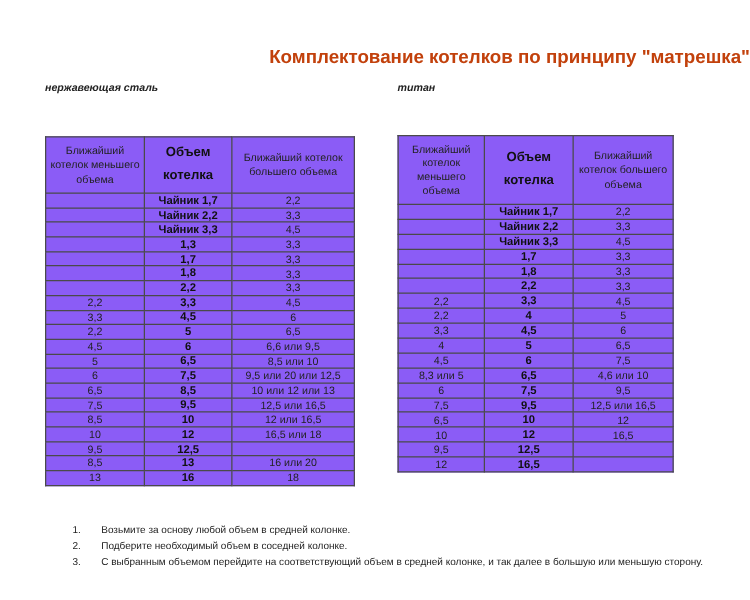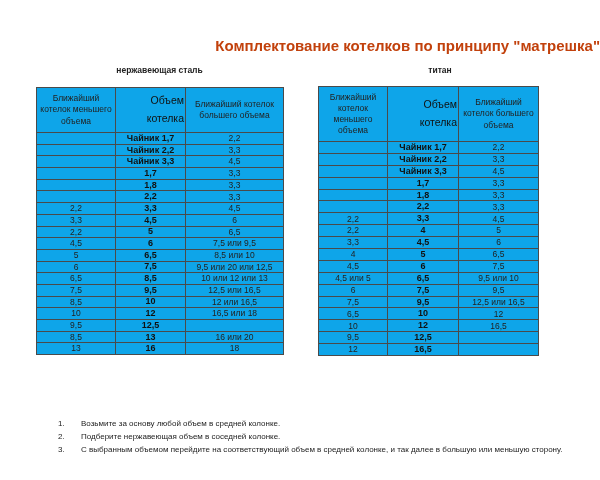--- a/index.html
+++ b/index.html
@@ -14,41 +14,42 @@
   .page { position:absolute; inset:0; }
 
   .title {
     position:absolute; top:37px; left:0; width:600px;
     text-align:right; font-weight:bold; font-size:15px;
     color:#c2410c;
   }
 
   .tbl-label {
     position:absolute; top:65px;
-    font-weight:bold; font-size:8.5px; text-align:center; color:#222;
+    font-weight:bold; font-size:8.5px; text-align:left; color:#222;font-style:italic;
   }
   .tbl-label.left  { left:36px;  width:247px; }
-  .tbl-label.right { left:330px; width:220px; }
+  .tbl-label.right { left:318px; width:220px; }
 
   table {
     position:absolute; border-collapse:collapse; table-layout:fixed;
-    background:#0ea5e9;
+    background:#8b5cf6;
+    margin-top:22px;
   }
   .tbl-left  { top:87px; left:36px;  width:247px; }
   .tbl-right { top:86px; left:318px; width:220px; }
 
   th, td {
     border:1px solid #4a4a4a;
     text-align:center; vertical-align:middle;
     padding:0 1px; overflow:hidden;
   }
   th {
     font-weight:normal; font-size:8.5px; line-height:1.3; color:#222;
   }
-  th.mid { font-weight:normal; font-size:10.5px; line-height:1.7; color:#111;text-align:right; }
+  th.mid { font-weight:bold; font-size:10.5px; line-height:1.7; color:#111; }
   .tbl-left  th { height:45px; }
   .tbl-right th { height:55px; }
 
   td { font-size:8.5px; line-height:1; color:#222; }
   .tbl-left  td { height:11.7px; }
   .tbl-right td { height:11.9px; }
   td:nth-child(2) { font-weight:bold; font-size:9px; color:#111; }
 
   .tbl-left  col.c1 { width:79px; } .tbl-left  col.c2 { width:70px; } .tbl-left  col.c3 { width:98px; }
   .tbl-right col.c1 { width:69px; } .tbl-right col.c2 { width:71px; } .tbl-right col.c3 { width:80px; }
@@ -92,20 +93,25 @@
           <td>Чайник 2,2</td>
           <td>3,3</td>
         </tr>
         <tr>
           <td></td>
           <td>Чайник 3,3</td>
           <td>4,5</td>
         </tr>
         <tr>
           <td></td>
+          <td>1,3</td>
+          <td>3,3</td>
+        </tr>
+        <tr>
+          <td></td>
           <td>1,7</td>
           <td>3,3</td>
         </tr>
         <tr>
           <td></td>
           <td>1,8</td>
           <td>3,3</td>
         </tr>
         <tr>
           <td></td>
@@ -123,21 +129,21 @@
           <td>6</td>
         </tr>
         <tr>
           <td>2,2</td>
           <td>5</td>
           <td>6,5</td>
         </tr>
         <tr>
           <td>4,5</td>
           <td>6</td>
-          <td>7,5 или 9,5</td>
+          <td>6,6 или 9,5</td>
         </tr>
         <tr>
           <td>5</td>
           <td>6,5</td>
           <td>8,5 или 10</td>
         </tr>
         <tr>
           <td>6</td>
           <td>7,5</td>
           <td>9,5 или 20 или 12,5</td>
@@ -243,23 +249,23 @@
           <td>4</td>
           <td>5</td>
           <td>6,5</td>
         </tr>
         <tr>
           <td>4,5</td>
           <td>6</td>
           <td>7,5</td>
         </tr>
         <tr>
-          <td>4,5 или 5</td>
-          <td>6,5</td>
-          <td>9,5 или 10</td>
+          <td>8,3 или 5</td>
+          <td>6,5</td>
+          <td>4,6 или 10</td>
         </tr>
         <tr>
           <td>6</td>
           <td>7,5</td>
           <td>9,5</td>
         </tr>
         <tr>
           <td>7,5</td>
           <td>9,5</td>
           <td>12,5 или 16,5</td>
@@ -287,21 +293,21 @@
       </tbody>
   </table>
 
   <div class="notes">
     <div class="note">
       <span class="num">1.</span>
       <span class="txt">Возьмите за основу любой объем в средней колонке.</span>
     </div>
     <div class="note">
       <span class="num">2.</span>
-      <span class="txt">Подберите нержавеющая объем в соседней колонке.</span>
+      <span class="txt">Подберите необходимый объем в соседней колонке.</span>
     </div>
     <div class="note">
       <span class="num">3.</span>
       <span class="txt">С выбранным объемом перейдите на соответствующий объем в средней колонке, и так далее в большую или меньшую сторону.</span>
     </div>
   </div>
 
 </div>
 
 </body></html>

